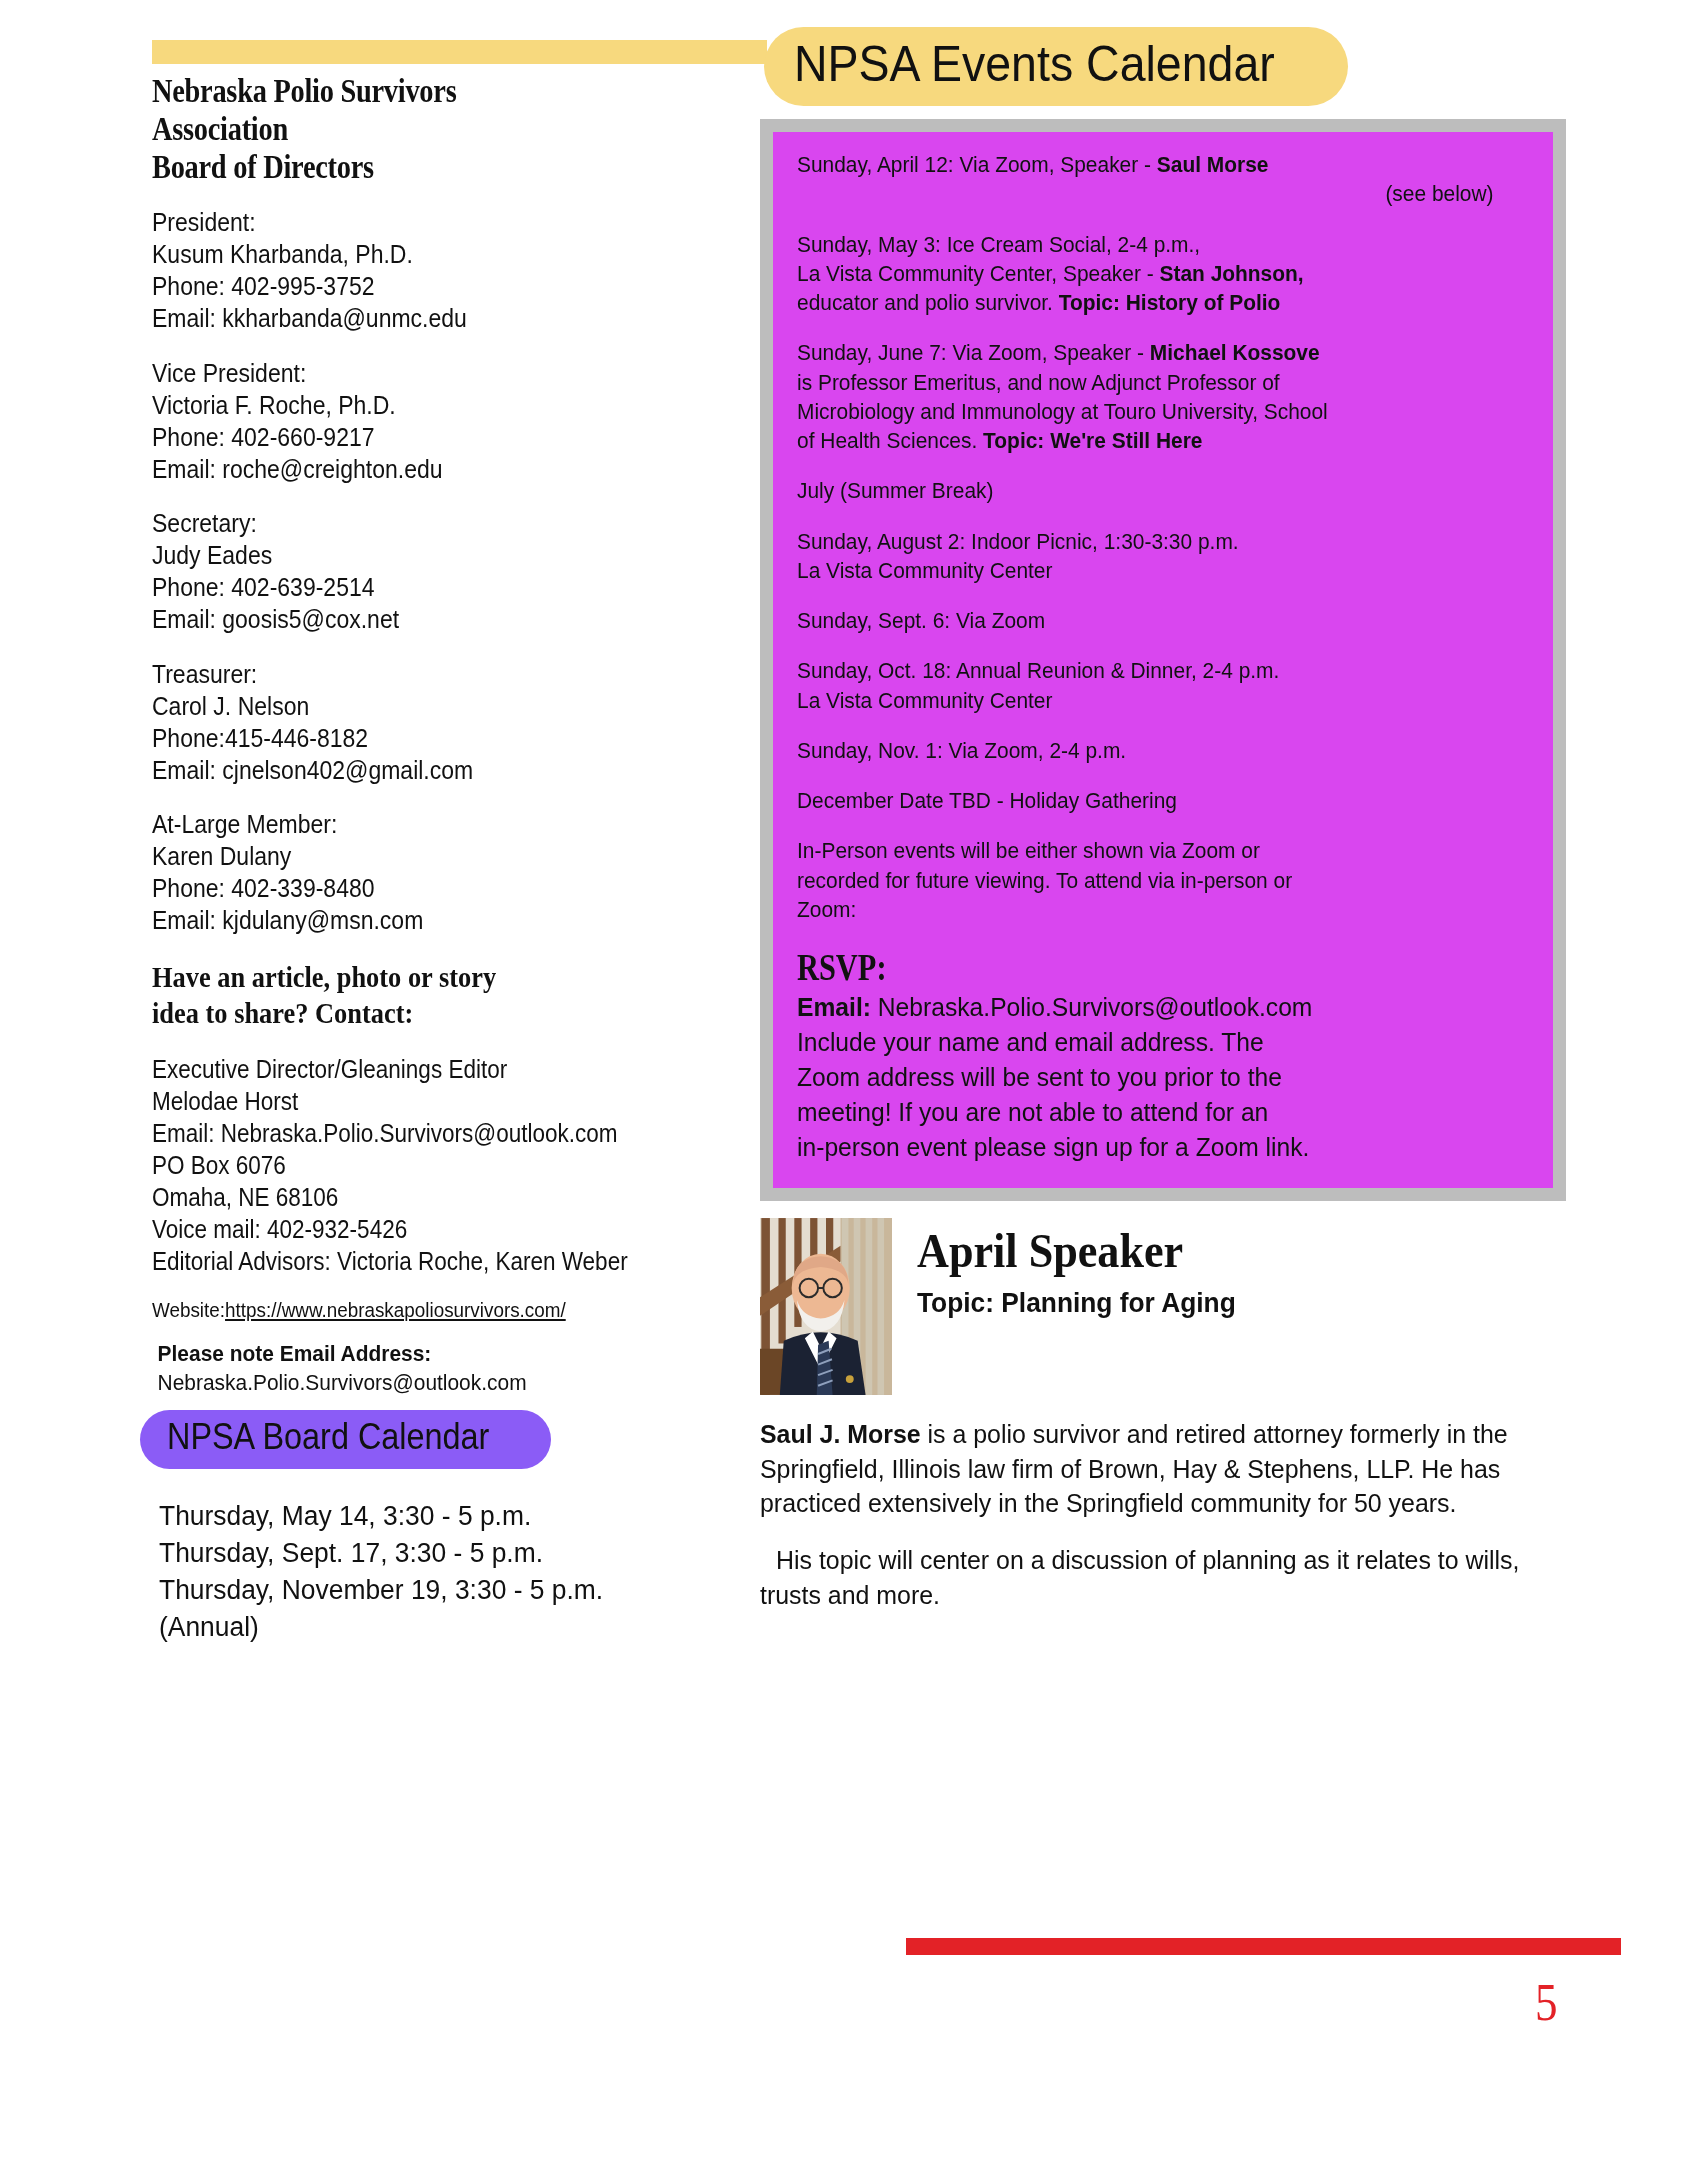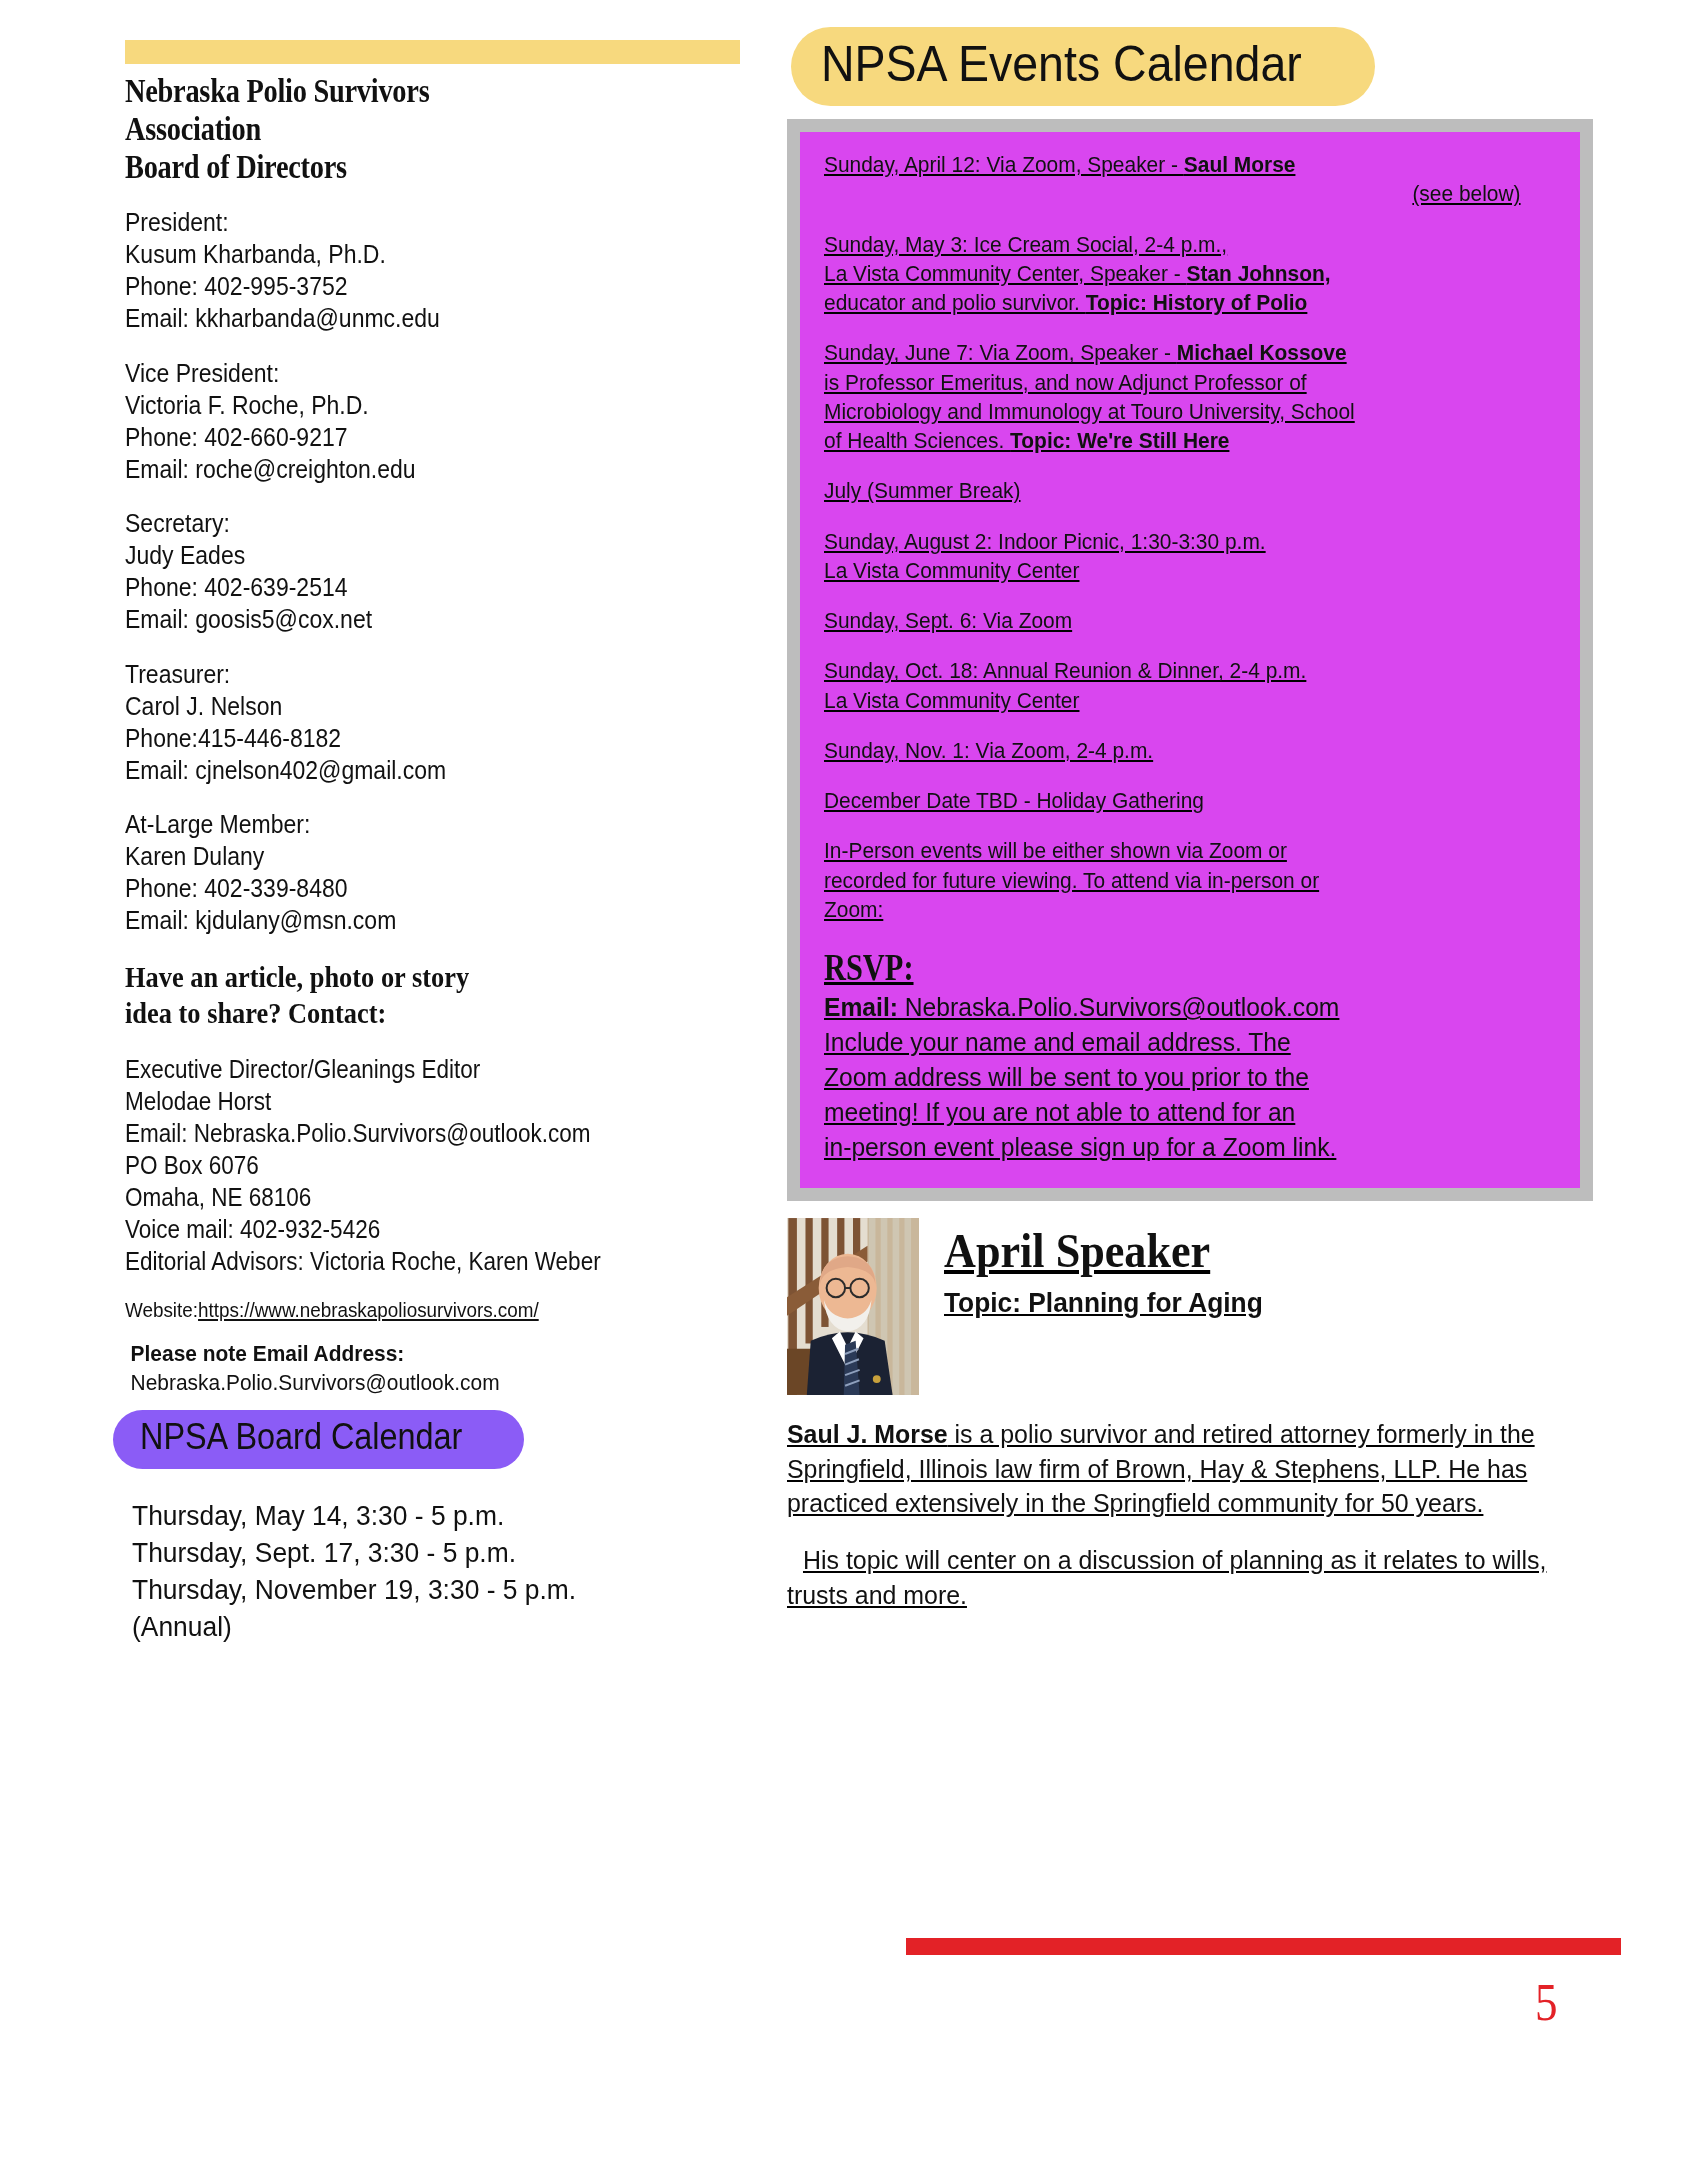--- a/index.html
+++ b/index.html
@@ -6,21 +6,21 @@
   body {
     width:1687px; height:2183px;
     background:#ffffff;
     font-family:"Liberation Sans", sans-serif;
     position:relative;
     overflow:hidden;
   }
   .page { position:relative; width:1687px; height:2183px; }
 
   
-  .left-col { position:absolute; left:125px; top:40px; width:652px; }
+  .left-col { position:absolute; left:152px; top:40px; width:652px; }
 
   .yellow-bar {
     width:615px; height:24px; background:#F7D97E;
     margin-bottom:9.3px;
   }
   .org-title {
     font-family:"Liberation Serif", serif;
     font-weight:bold;
     font-size:33px;
     line-height:1.14;
@@ -107,21 +107,21 @@
     font-size:28.4px;
     line-height:1.30;
     color:#111;
     transform:scaleX(0.93);
     transform-origin:left top;
     width:695px;
   }
   .board-cal-list div { white-space:nowrap; }
 
   
-  .right-col { position:absolute; left:787px; top:26.5px; width:834px;text-decoration:underline; }
+  .right-col { position:absolute; left:760px; top:26.5px; width:834px; }
 
   .events-pill {
     display:inline-block;
     background:#F7D97E;
     border-radius:46px;
     padding:8px 37px 13.2px 30px;
     margin-left:4px;
   }
   .events-pill-text {
     font-size:50px;

